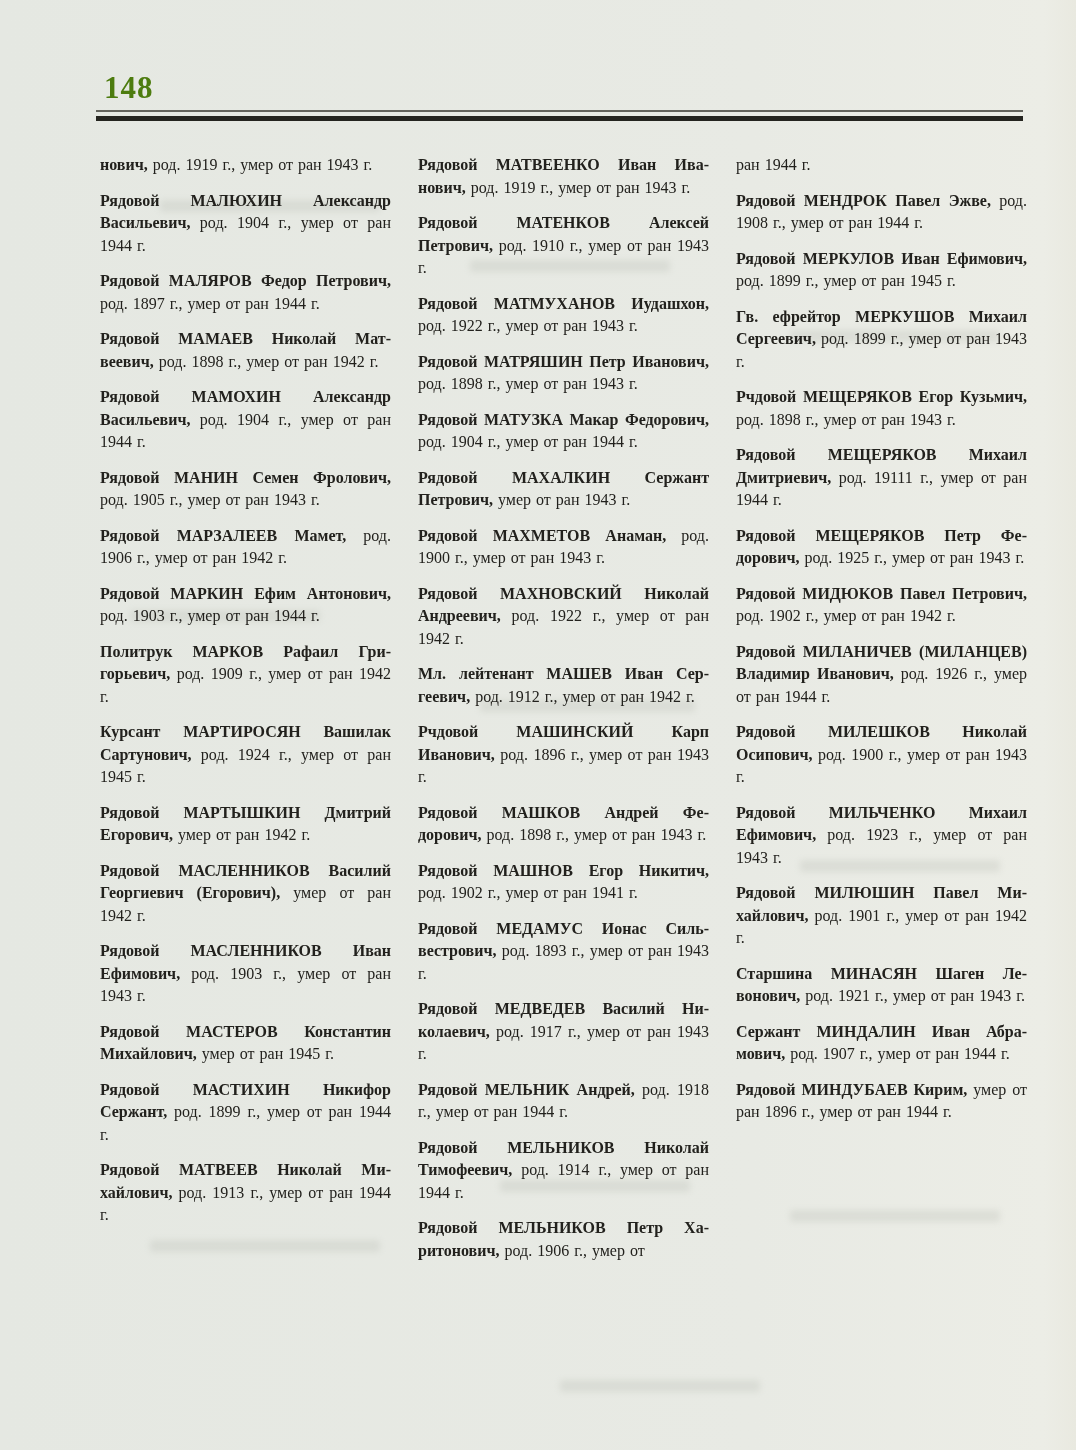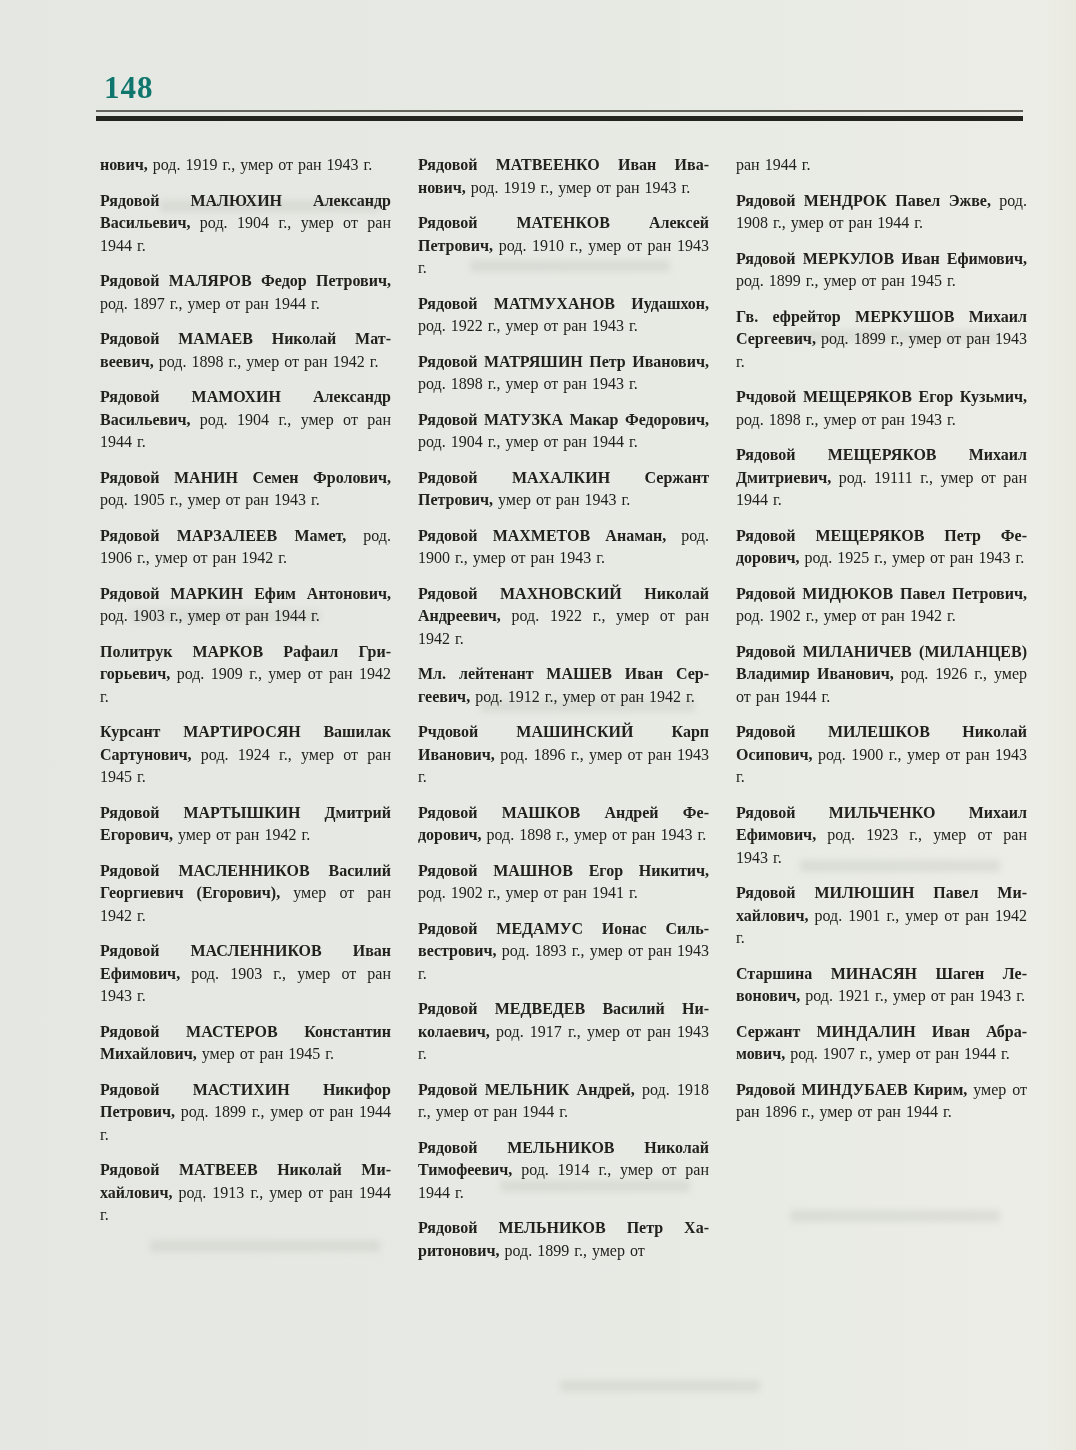--- a/index.html
+++ b/index.html
@@ -4,21 +4,21 @@
 <style>
   html,body { margin:0; padding:0; }
   body {
     width:1076px; height:1450px; position:relative; overflow:hidden;
     background:linear-gradient(90deg,#e5e8e2 0%,#e8eae4 70%,#ecede6 97%,#e9e9e0 100%);
     font-family:"Liberation Serif", serif;
     color:#22211d;
   }
   .page-number {
     position:absolute; left:104px; top:70px;
-    font-size:31px; font-weight:bold; letter-spacing:1px; color:#0f766e;
+    font-size:31px; font-weight:bold; letter-spacing:1px; color:#4d7c0f;
   }
   .rule-thin  { position:absolute; left:96px; top:110px; width:927px; height:2px; background:#63635c; }
   .rule-thick { position:absolute; left:96px; top:116px; width:927px; height:5px; background:#24241f; }
   .columns {
     position:absolute; left:100px; top:146px; width:928px;
     display:flex; gap:27px; align-items:flex-start;
   }
   .column { width:291px; }
   .entry {
     margin:8px 0 13px 0;
@@ -61,41 +61,41 @@
       <p class="entry"><span class="nm">Рядовой МАМОХИН Александр Васильевич,</span><span> род. 1904 г., умер от ран 1944 г.</span></p>
       <p class="entry"><span class="nm">Рядовой МАНИН Семен Фроло­вич,</span><span> род. 1905 г., умер от ран 1943 г.</span></p>
       <p class="entry"><span class="nm">Рядовой МАРЗАЛЕЕВ Мамет,</span><span> род. 1906 г., умер от ран 1942 г.</span></p>
       <p class="entry"><span class="nm">Рядовой МАРКИН Ефим Антоно­вич,</span><span> род. 1903 г., умер от ран 1944 г.</span></p>
       <p class="entry"><span class="nm">Политрук МАРКОВ Рафаил Гри­горьевич,</span><span> род. 1909 г., умер от ран 1942 г.</span></p>
       <p class="entry"><span class="nm">Курсант МАРТИРОСЯН Вашилак Сартунович,</span><span> род. 1924 г., умер от ран 1945 г.</span></p>
       <p class="entry"><span class="nm">Рядовой МАРТЫШКИН Дмитрий Егорович,</span><span> умер от ран 1942 г.</span></p>
       <p class="entry"><span class="nm">Рядовой МАСЛЕННИКОВ Васи­лий Георгиевич (Егорович),</span><span> умер от ран 1942 г.</span></p>
       <p class="entry"><span class="nm">Рядовой МАСЛЕННИКОВ Иван Ефимович,</span><span> род. 1903 г., умер от ран 1943 г.</span></p>
       <p class="entry"><span class="nm">Рядовой МАСТЕРОВ Константин Михайлович,</span><span> умер от ран 1945 г.</span></p>
-      <p class="entry"><span class="nm">Рядовой МАСТИХИН Никифор Петрович,</span><span> род. 1899 г., умер от ран 1944 г.</span></p>
+      <p class="entry"><span class="nm">Рядовой МАСТИХИН Никифор Сержант,</span><span> род. 1899 г., умер от ран 1944 г.</span></p>
       <p class="entry"><span class="nm">Рядовой МАТВЕЕВ Николай Ми­хайлович,</span><span> род. 1913 г., умер от ран 1944 г.</span></p>
     </div>
   <div class="column">
       <p class="entry"><span class="nm">Рядовой МАТВЕЕНКО Иван Ива­нович,</span><span> род. 1919 г., умер от ран 1943 г.</span></p>
       <p class="entry"><span class="nm">Рядовой МАТЕНКОВ Алексей Петрович,</span><span> род. 1910 г., умер от ран 1943 г.</span></p>
       <p class="entry"><span class="nm">Рядовой МАТМУХАНОВ Иудаш­хон,</span><span> род. 1922 г., умер от ран 1943 г.</span></p>
       <p class="entry"><span class="nm">Рядовой МАТРЯШИН Петр Ива­нович,</span><span> род. 1898 г., умер от ран 1943 г.</span></p>
       <p class="entry"><span class="nm">Рядовой МАТУЗКА Макар Федо­рович,</span><span> род. 1904 г., умер от ран 1944 г.</span></p>
       <p class="entry"><span class="nm">Рядовой МАХАЛКИН Сержант Петрович,</span><span> умер от ран 1943 г.</span></p>
       <p class="entry"><span class="nm">Рядовой МАХМЕТОВ Анаман,</span><span> род. 1900 г., умер от ран 1943 г.</span></p>
       <p class="entry"><span class="nm">Рядовой МАХНОВСКИЙ Нико­лай Андреевич,</span><span> род. 1922 г., умер от ран 1942 г.</span></p>
       <p class="entry"><span class="nm">Мл. лейтенант МАШЕВ Иван Сер­геевич,</span><span> род. 1912 г., умер от ран 1942 г.</span></p>
       <p class="entry"><span class="nm">Рчдовой МАШИНСКИЙ Карп Иванович,</span><span> род. 1896 г., умер от ран 1943 г.</span></p>
       <p class="entry"><span class="nm">Рядовой МАШКОВ Андрей Фе­дорович,</span><span> род. 1898 г., умер от ран 1943 г.</span></p>
       <p class="entry"><span class="nm">Рядовой МАШНОВ Егор Никитич,</span><span> род. 1902 г., умер от ран 1941 г.</span></p>
       <p class="entry"><span class="nm">Рядовой МЕДАМУС Ионас Силь­вестрович,</span><span> род. 1893 г., умер от ран 1943 г.</span></p>
       <p class="entry"><span class="nm">Рядовой МЕДВЕДЕВ Василий Ни­колаевич,</span><span> род. 1917 г., умер от ран 1943 г.</span></p>
       <p class="entry"><span class="nm">Рядовой МЕЛЬНИК Андрей,</span><span> род. 1918 г., умер от ран 1944 г.</span></p>
       <p class="entry"><span class="nm">Рядовой МЕЛЬНИКОВ Николай Тимофеевич,</span><span> род. 1914 г., умер от ран 1944 г.</span></p>
-      <p class="entry"><span class="nm">Рядовой МЕЛЬНИКОВ Петр Ха­ритонович,</span><span> род. 1899 г., умер от</span></p>
+      <p class="entry"><span class="nm">Рядовой МЕЛЬНИКОВ Петр Ха­ритонович,</span><span> род. 1906 г., умер от</span></p>
     </div>
   <div class="column">
       <p class="entry"><span class="nm"></span><span>ран 1944 г.</span></p>
       <p class="entry"><span class="nm">Рядовой МЕНДРОК Павел Эжве,</span><span> род. 1908 г., умер от ран 1944 г.</span></p>
       <p class="entry"><span class="nm">Рядовой МЕРКУЛОВ Иван Ефи­мович,</span><span> род. 1899 г., умер от ран 1945 г.</span></p>
       <p class="entry"><span class="nm">Гв. ефрейтор МЕРКУШОВ Миха­ил Сергеевич,</span><span> род. 1899 г., умер от ран 1943 г.</span></p>
       <p class="entry"><span class="nm">Рчдовой МЕЩЕРЯКОВ Егор Кузьмич,</span><span> род. 1898 г., умер от ран 1943 г.</span></p>
       <p class="entry"><span class="nm">Рядовой МЕЩЕРЯКОВ Михаил Дмитриевич,</span><span> род. 19111 г., умер от ран 1944 г.</span></p>
       <p class="entry"><span class="nm">Рядовой МЕЩЕРЯКОВ Петр Фе­дорович,</span><span> род. 1925 г., умер от ран 1943 г.</span></p>
       <p class="entry"><span class="nm">Рядовой МИДЮКОВ Павел Пет­рович,</span><span> род. 1902 г., умер от ран 1942 г.</span></p>

